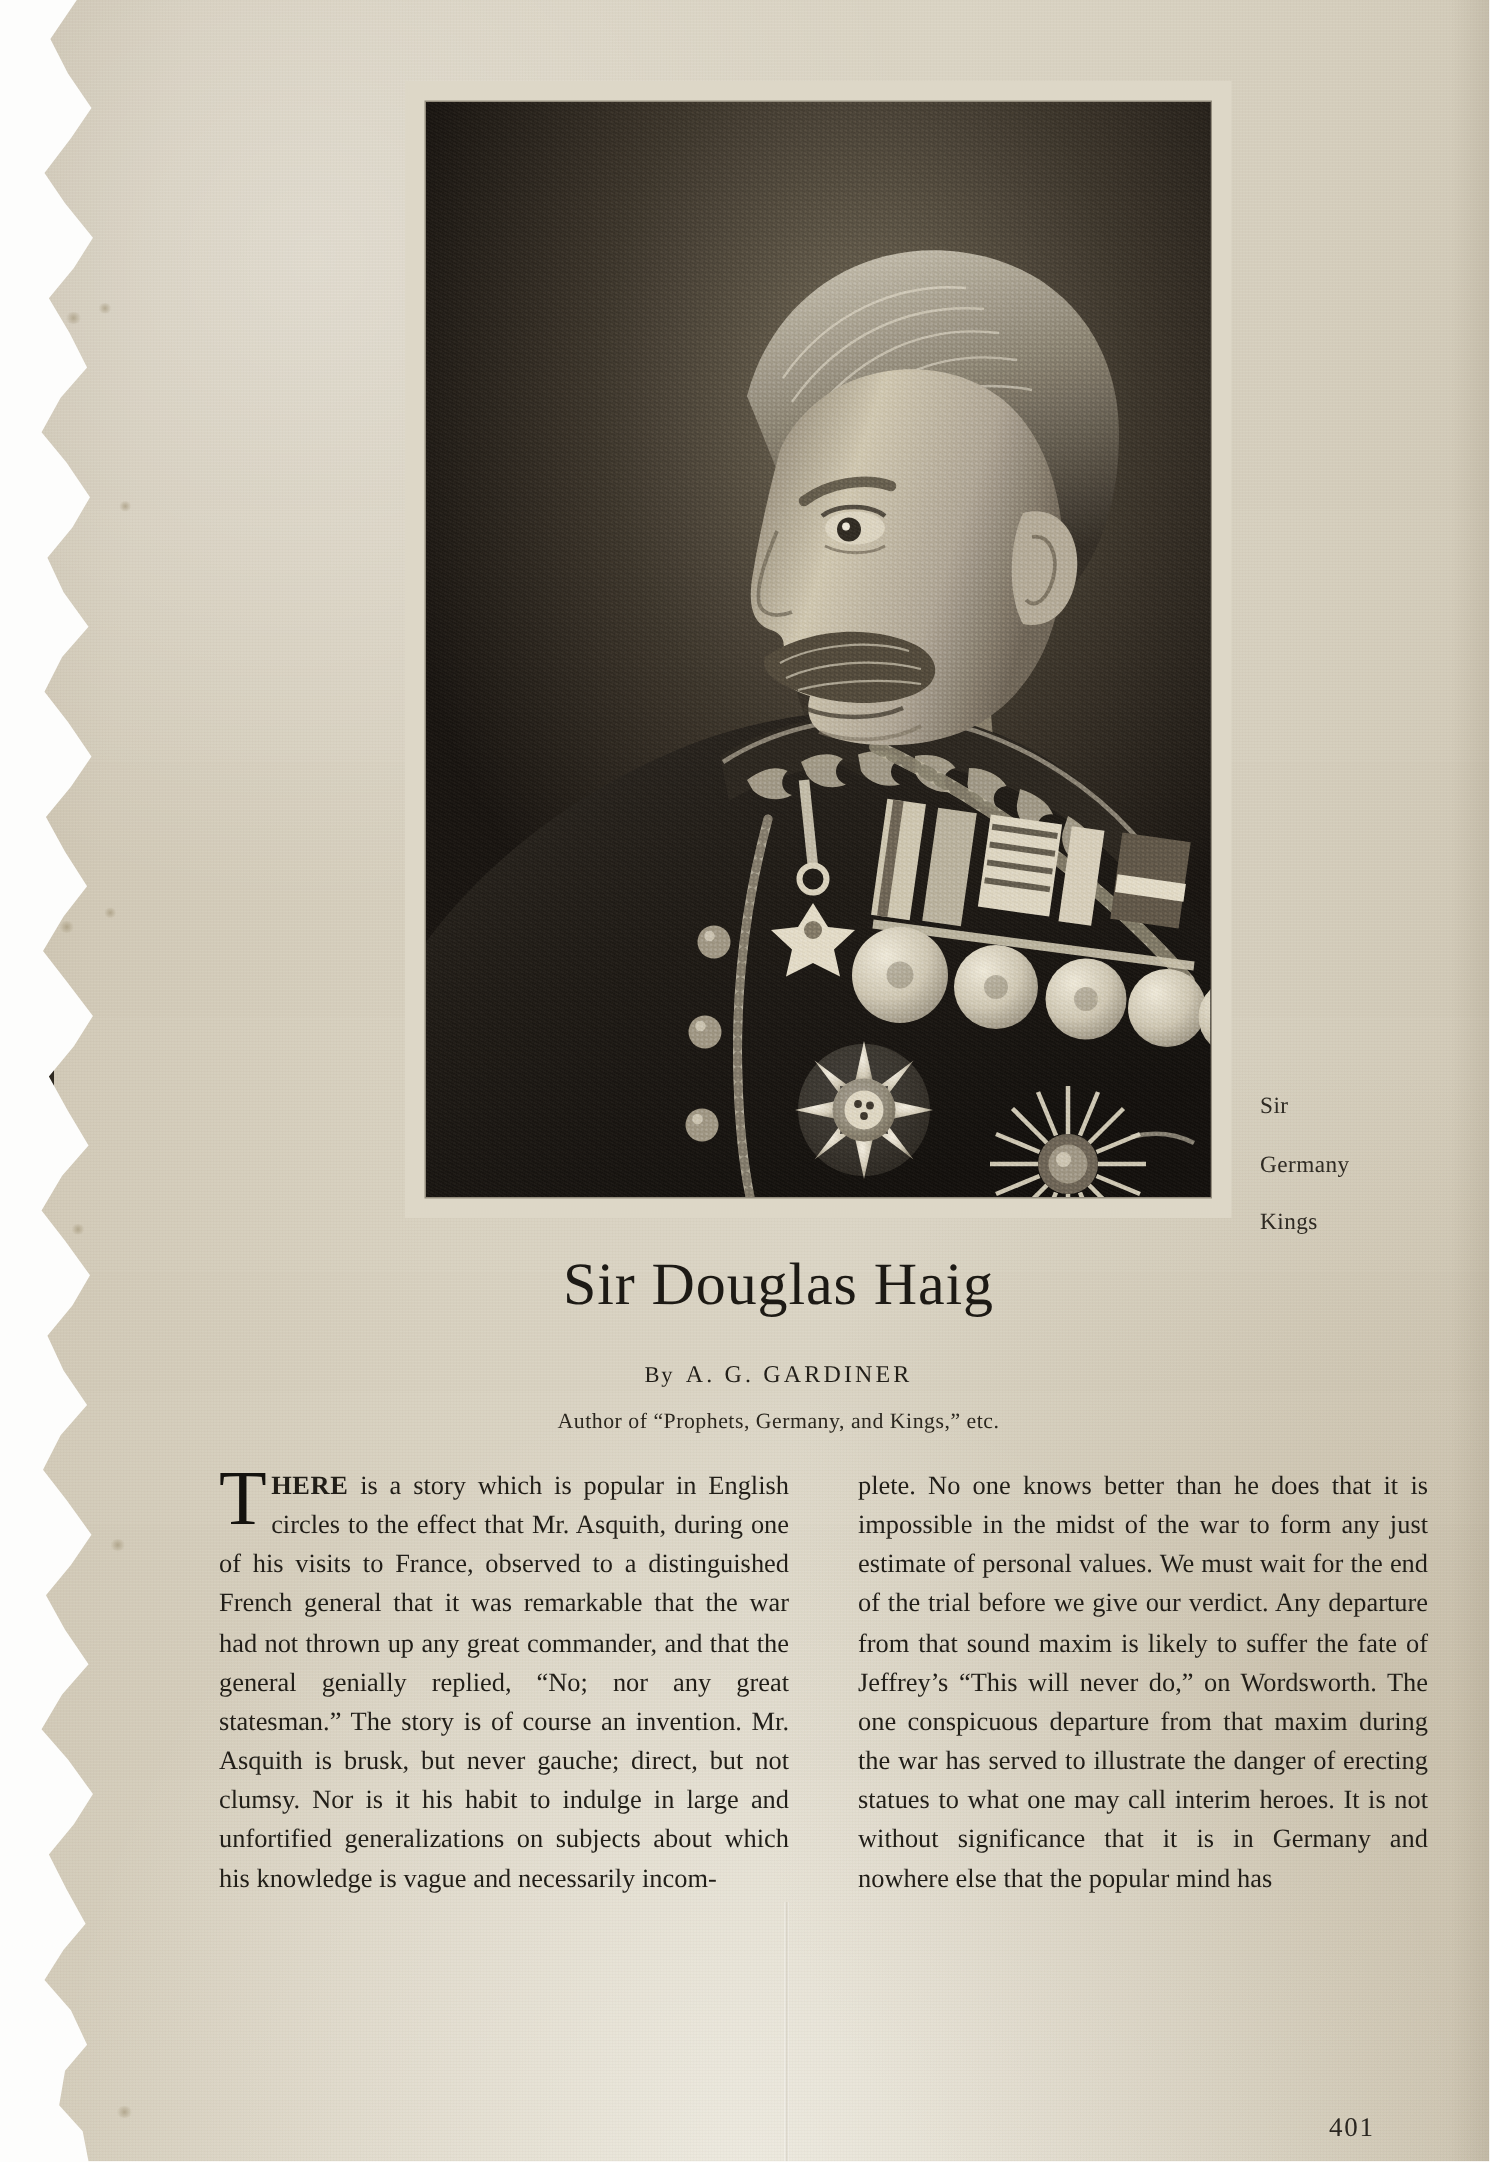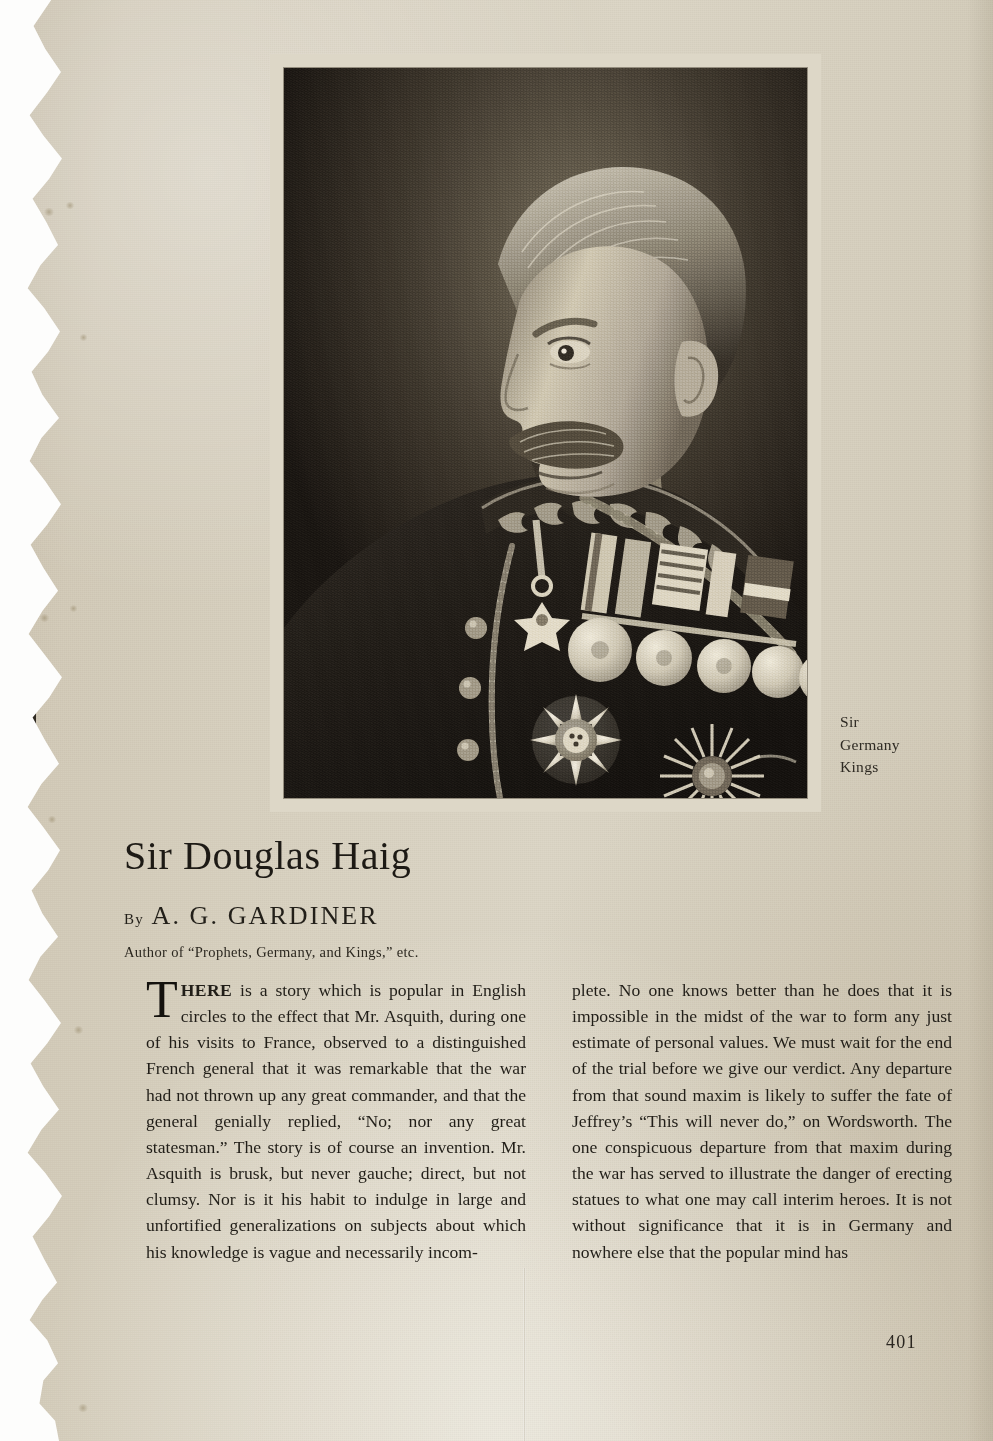--- a/index.html
+++ b/index.html
@@ -92,32 +92,32 @@
       repeating-linear-gradient(27deg, rgba(255,255,255,.10) 0 1px, rgba(0,0,0,.12) 1px 2px);
   }
   svg.portrait{position:absolute;inset:0;width:100%;height:100%;}
 
   
   #caption{
     position:absolute;left:826px;top:711px;width:120px;
     font-size:15.5px;line-height:1.46;color:#2e2a23;
     letter-spacing:.3px;
   }
-  #caption div{white-space:nowrap;}
-
-  
-  #titleblock{position:absolute;left:110px;top:836px;width:790px;text-align:left;}
+  #caption div{white-space:nowrap;margin-top:16px;}
+
+  
+  #titleblock{position:absolute;left:110px;top:836px;width:790px;text-align:center;}
   #headline{
     font-size:40px;line-height:1;color:#1d1a15;letter-spacing:.6px;
     font-weight:400;margin:0;
   }
   #byline{
     margin:25px 0 0 0;font-size:22px;color:#221f19;letter-spacing:2.1px;
   }
-  #byline .sc{font-size:26px;}
+  #byline .sc{font-size:16px;}
   #byline .by{font-size:15px;letter-spacing:1.2px;}
   #subline{
     margin:13px 0 0 0;font-size:14.5px;color:#2b271f;letter-spacing:.35px;
   }
 
   
   #cols{
     position:absolute;left:132px;top:977px;width:806px;height:345px;
     display:flex;gap:46px;
   }
@@ -138,21 +138,21 @@
     font-size:52px;
     line-height:38px;
     padding:4px 3px 0 0;
     color:#14120e;
     font-weight:400;
   }
   .smallcaps{font-size:17.6px;letter-spacing:.4px;font-weight:bold;}
 
   
   #folio{
-    position:absolute;left:872px;top:1332px;
+    position:absolute;left:872px;top:1408px;
     font-size:18px;color:#2a2620;letter-spacing:1.2px;
   }
 
   
   #rightshade{
     position:absolute;right:0;top:0;width:26px;height:100%;
     background:linear-gradient(90deg,rgba(0,0,0,0),rgba(130,118,96,.16));
     pointer-events:none;
   }
 </style>

